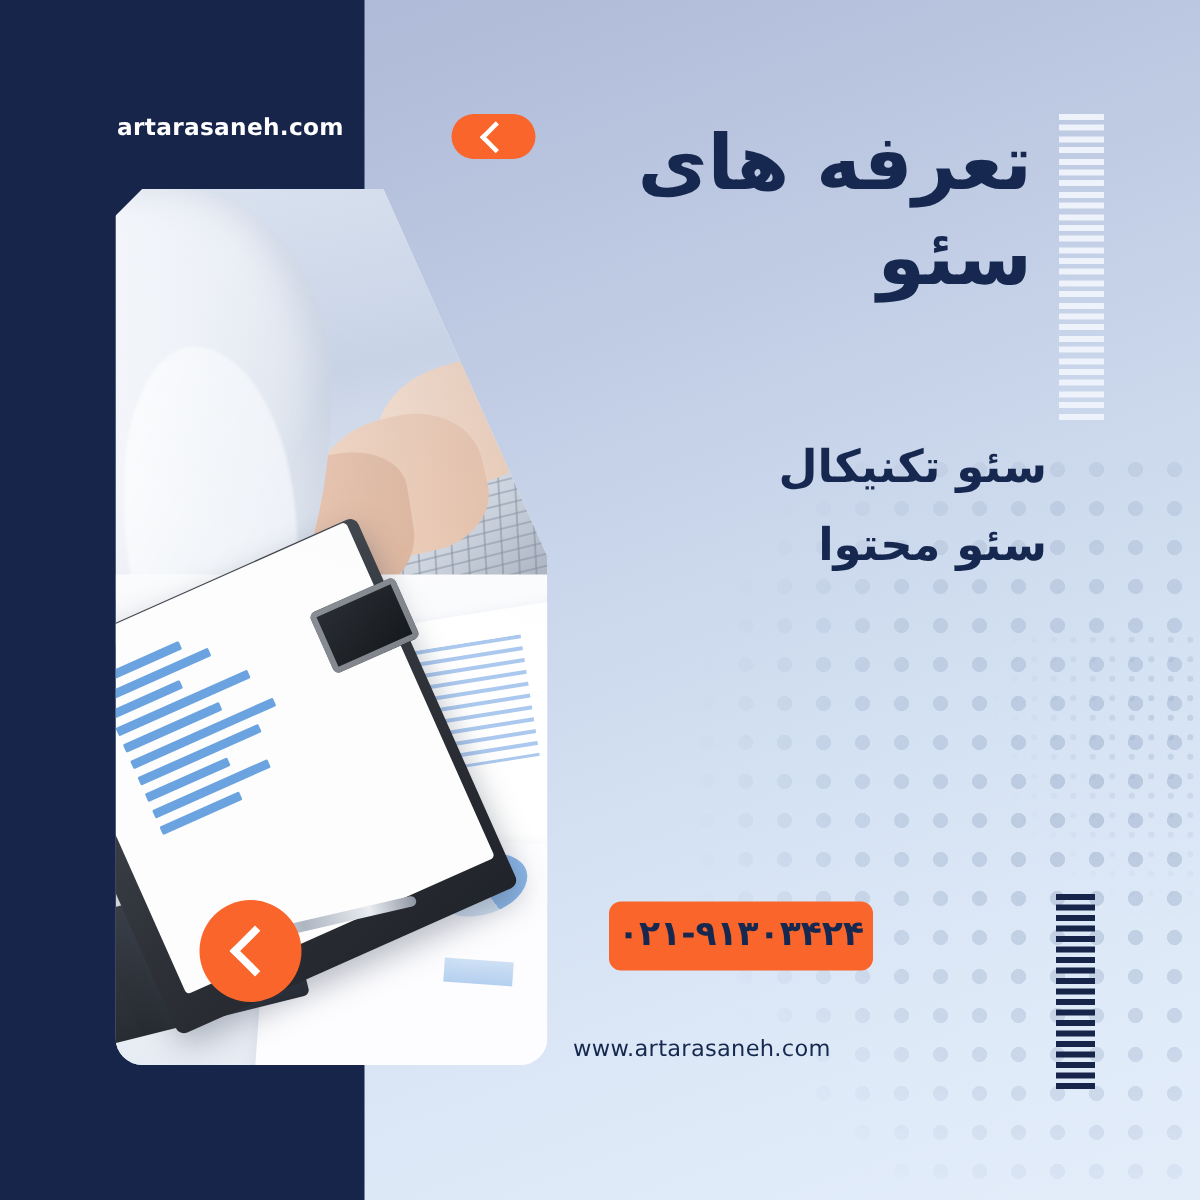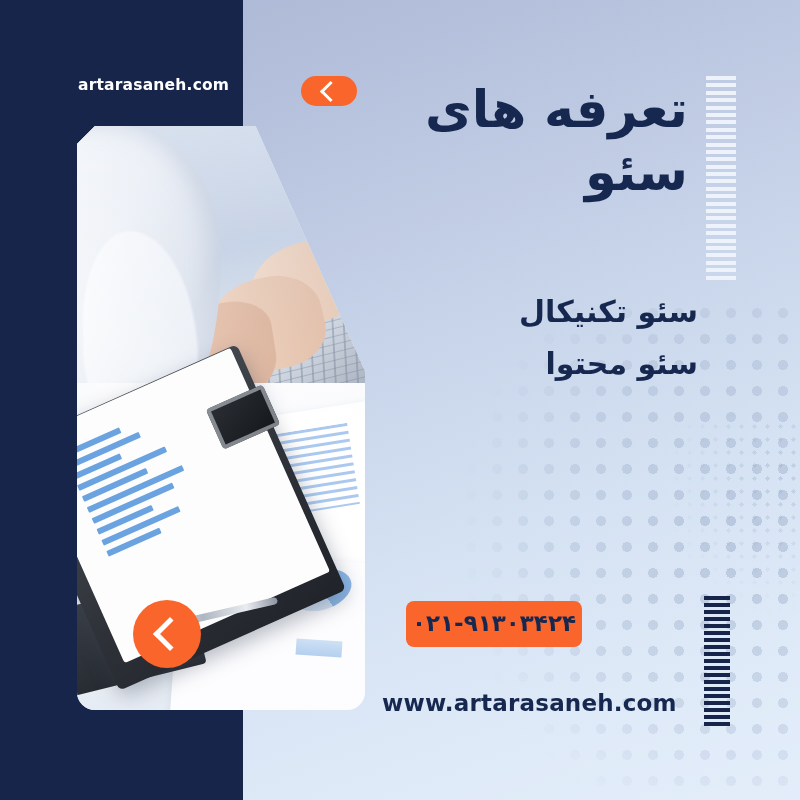--- a/index.html
+++ b/index.html
@@ -316,22 +316,22 @@
     z-index: 6;
     margin-left: 28px;
   }
 
   
   .website {
     position: absolute;
     left: 382px;
     top: 690px;
     color: #16284f;
-    font-size: 23px;
-    font-weight: 700;
+    font-size: 15px;
+    font-weight: 400;
     letter-spacing: .2px;
     z-index: 6;
   }
 
   
   .ladder {
     position: absolute;
     z-index: 5;
   }
   .ladder i {

